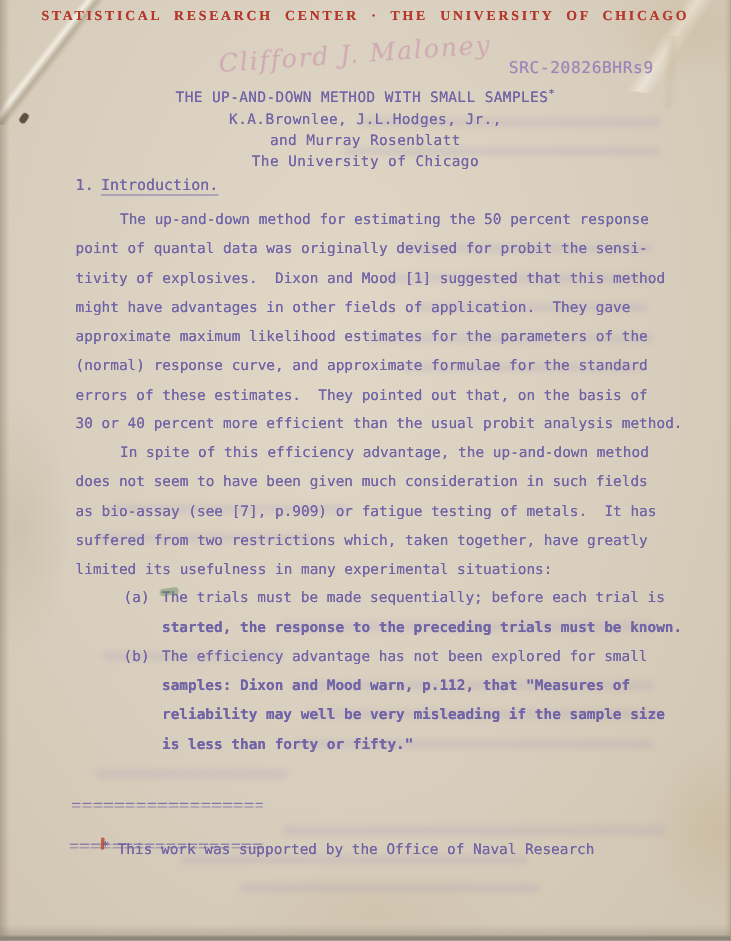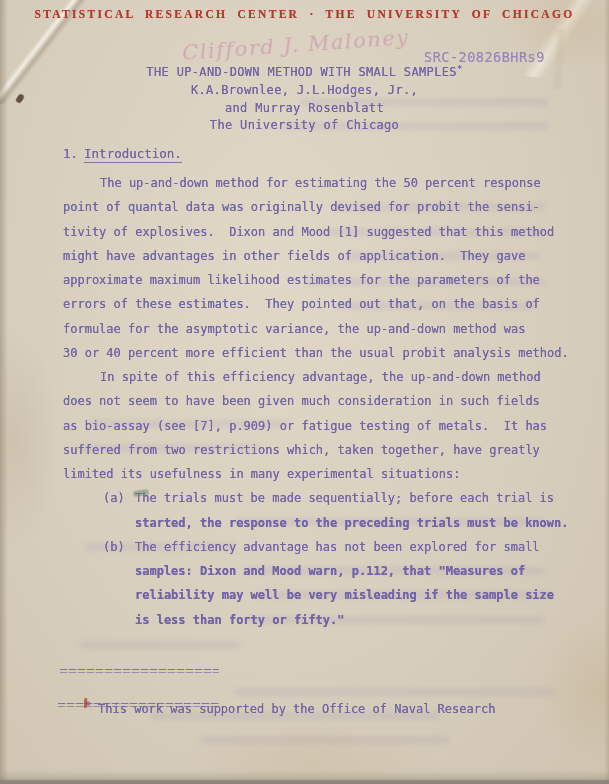--- a/index.html
+++ b/index.html
@@ -47,21 +47,21 @@
     font-size:21px;letter-spacing:1.5px;color:rgba(199,134,166,.55);
     transform:rotate(-4deg);filter:blur(.35px);
   }
   .stamp{
     position:absolute;left:424px;top:49px;
     font-size:13.5px;letter-spacing:.5px;color:rgba(148,128,184,.85);
     text-shadow:0 0 .6px rgba(148,128,184,.6);
   }
   
   .ink{color:#7064a7;text-shadow:0 0 .55px rgba(95,78,158,.75);}
-  .title-block{position:absolute;top:61px;left:0;width:100%;text-align:center;
+  .title-block{position:absolute;top:71px;left:0;width:100%;text-align:center;
     font-size:12px;line-height:17.8px;}
   .title-line{white-space:pre;letter-spacing:.35px;}
   .sup{font-size:9px;vertical-align:4px;}
   .section-heading{position:absolute;left:63px;top:146px;font-size:12.5px;}
   .section-heading .u{border-bottom:1.2px solid rgba(112,100,167,.85);margin-left:6px;padding-bottom:1px;}
   .flow{position:absolute;left:63px;top:171px;width:505px;font-size:12px;}
   .bl{height:24.25px;line-height:24.25px;white-space:pre;}
   .ind{padding-left:37px;}
   .ll{display:inline-block;margin-left:40px;width:32px;}
   .lc{padding-left:72px;font-weight:bold;}
@@ -100,22 +100,22 @@
   </div>
 
   <div class="section-heading ink"><span>1.</span><span class="u">Introduction.</span></div>
 
   <div class="flow ink">
     <div class="bl ind">The up-and-down method for estimating the 50 percent response</div>
     <div class="bl">point of quantal data was originally devised for probit the sensi-</div>
     <div class="bl">tivity of explosives.  Dixon and Mood [1] suggested that this method</div>
     <div class="bl">might have advantages in other fields of application.  They gave</div>
     <div class="bl">approximate maximum likelihood estimates for the parameters of the</div>
+    <div class="bl">(normal) response curve, and approximate formulae for the standard</div>
     <div class="bl">errors of these estimates.  They pointed out that, on the basis of</div>
-    <div class="bl">formulae for the asymptotic variance, the up-and-down method was</div>
     <div class="bl">30 or 40 percent more efficient than the usual probit analysis method.</div>
     <div class="bl ind">In spite of this efficiency advantage, the up-and-down method</div>
     <div class="bl">does not seem to have been given much consideration in such fields</div>
     <div class="bl">as bio-assay (see [7], p.909) or fatigue testing of metals.  It has</div>
     <div class="bl">suffered from two restrictions which, taken together, have greatly</div>
     <div class="bl">limited its usefulness in many experimental situations:</div>
     <div class="bl"><span class="ll">(a)</span><span>The trials must be made sequentially; before each trial is</span></div>
     <div class="bl lc">started, the response to the preceding trials must be known.</div>
     <div class="bl"><span class="ll">(b)</span><span>The efficiency advantage has not been explored for small</span></div>
     <div class="bl lc">samples: Dixon and Mood warn, p.112, that "Measures of</div>

